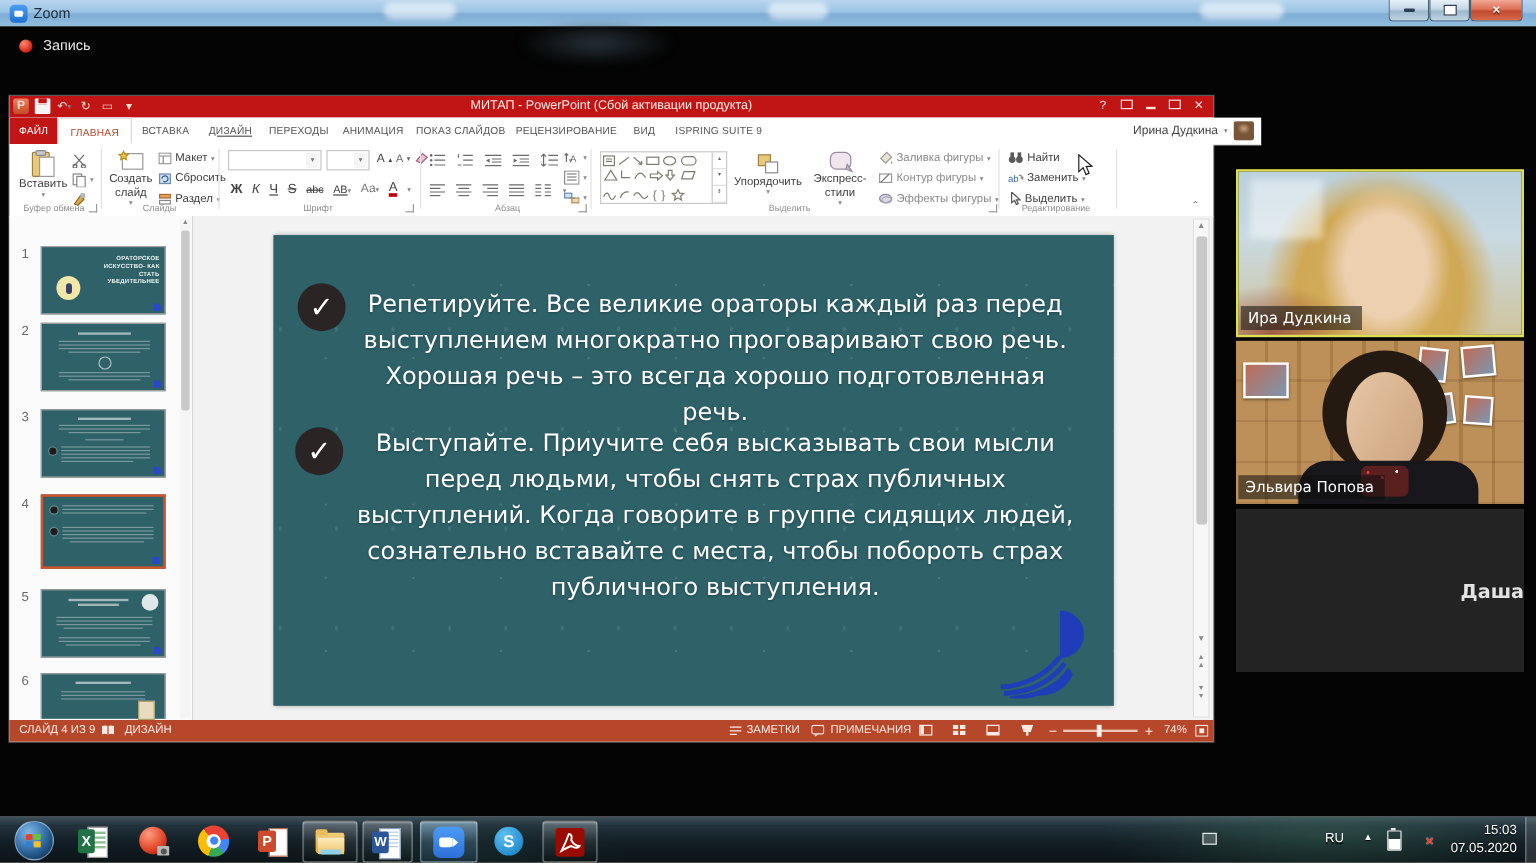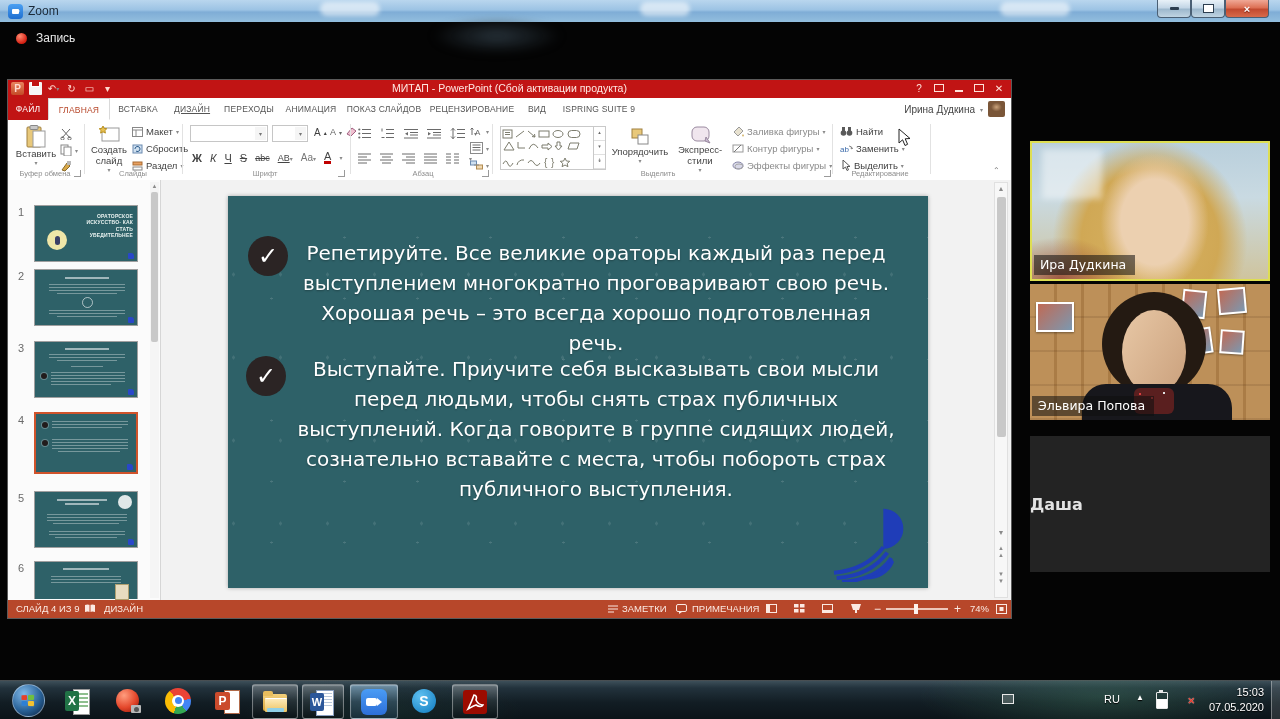--- a/index.html
+++ b/index.html
@@ -38,21 +38,21 @@
   .qat{position:absolute;left:3px;top:2px;display:flex;gap:5px;align-items:center;}
   .qat .qi{width:13px;height:13px;display:flex;align-items:center;justify-content:center;color:#ffd9cf;font-size:10px;}
   .qi-ppt{background:linear-gradient(180deg,#e8845f,#c44a27);border-radius:2px;color:#fff;font-size:9px;font-weight:bold;line-height:13px;text-align:center;}
   .qi-save{background:#f5f5f5;border-radius:1px;position:relative;width:11px;height:11px;}
   .qi-save:after{content:"";position:absolute;left:2px;top:0;width:7px;height:4px;background:#c11414;border:1px solid #fff;border-top:none;}
   .ppt-ctls{position:absolute;right:2px;top:0;display:flex;height:18px;align-items:center;}
   .ppt-ctl{width:20px;text-align:center;color:#ffe2da;font-size:10px;line-height:18px;}
   .ppt-ctl .rbox{display:inline-block;width:8px;height:6px;border:1.3px solid #ffe2da;}
   .ppt-ctl .rbar{display:inline-block;width:8px;height:2px;background:#ffe2da;}
 
-  .tabrow{position:absolute;left:0;top:18px;width:100%;height:22px;background:#fff;border-bottom:1px solid #e3e3e3;}
+  .tabrow{position:absolute;left:0;top:18px;width:100%;height:22px;background:#fff;border-bottom:1px solid #e3e3e3;padding-left:40px;}
   .tab{position:absolute;top:0;height:22px;line-height:22px;font-size:8.5px;color:#555;text-align:center;letter-spacing:.2px;}
   .tab.file{background:#c11414;color:#fff;}
   .tab.active{color:#b7472a;border:1px solid #d9d9d9;border-bottom:1px solid #fff;background:#fff;box-sizing:border-box;}
   .acct{position:absolute;right:6px;top:3px;display:flex;align-items:center;gap:5px;}
   .acct-name{font-size:10px;color:#444;}
   .acct-avatar{width:17px;height:16px;border-radius:2px;background:
     radial-gradient(6px 5px at 50% 38%,#caa27a,#7a5638 80%),linear-gradient(180deg,#8a6a4a,#4a3categories520);
     background:radial-gradient(6px 5px at 50% 38%,#caa27a 0%,#7a5638 90%),linear-gradient(180deg,#97918a,#55504a);}
 
   .ribbon{position:absolute;left:0;top:40px;width:100%;height:60px;background:#fff;border-bottom:1px solid #d8d8d8;}
@@ -121,21 +121,21 @@
       repeating-linear-gradient(90deg,#bd9059 0 24px,#aa7c46 24px 27px);}
   .t2 .hair{position:absolute;left:72px;top:8px;width:104px;height:104px;border-radius:50%;background:#241a12;}
   .t2 .face{position:absolute;left:92px;top:26px;width:64px;height:84px;border-radius:50%;background:linear-gradient(120deg,#e8c8a6,#caa07c);}
   .t2 .shirt{position:absolute;left:52px;top:100px;width:150px;height:40px;border-radius:24px 24px 0 0;background:#17171c;}
   .t2 .collar{position:absolute;left:104px;top:104px;width:40px;height:26px;background:
      radial-gradient(3px 3px at 6px 6px,#d84040 40%,transparent 45%),
      radial-gradient(3px 3px at 18px 10px,#d84040 40%,transparent 45%),
      radial-gradient(3px 3px at 30px 5px,#e0e0e0 40%,transparent 45%),#5a1f1f;border-radius:6px;}
   .photo{position:absolute;background:#fff;padding:2px;box-shadow:0 1px 2px rgba(0,0,0,.4);}
   .photo i{display:block;background:linear-gradient(135deg,#c06a55,#7c98b0);}
-  .t3{top:424px;height:136px;background:#232323;display:flex;align-items:center;justify-content:flex-start;margin-top:12px;}
+  .t3{top:424px;height:136px;background:#232323;display:flex;align-items:center;justify-content:flex-end;}
   .t3 .pname{color:#e3e3e3;font-size:16px;font-weight:bold;font-family:"DejaVu Sans",sans-serif;}
 
   
   .taskbar{left:0;top:680px;width:1280px;height:39px;
     background:
       radial-gradient(260px 60px at 86% 40%,rgba(70,130,100,.35),rgba(0,0,0,0) 70%),
       radial-gradient(200px 50px at 30% 80%,rgba(40,80,70,.25),rgba(0,0,0,0) 70%),
       linear-gradient(180deg,#3d4f59 0%,#22323c 18%,#121d24 55%,#0b1318 100%);
     border-top:1px solid rgba(255,255,255,.25);}
   .tb-item{position:absolute;top:3px;width:40px;height:33px;display:flex;align-items:center;justify-content:center;}

